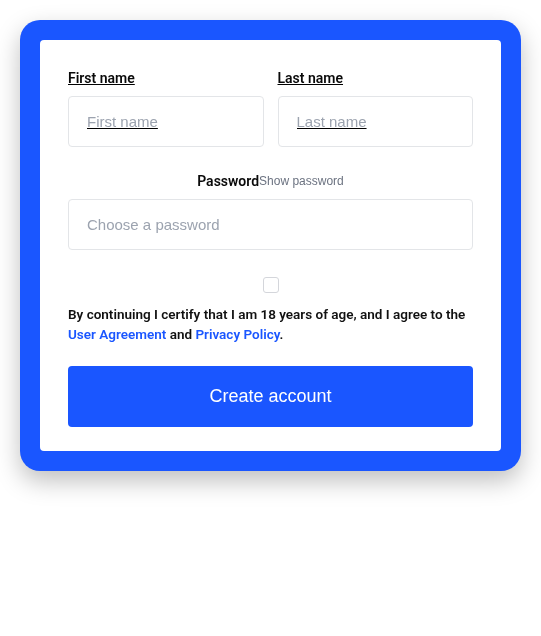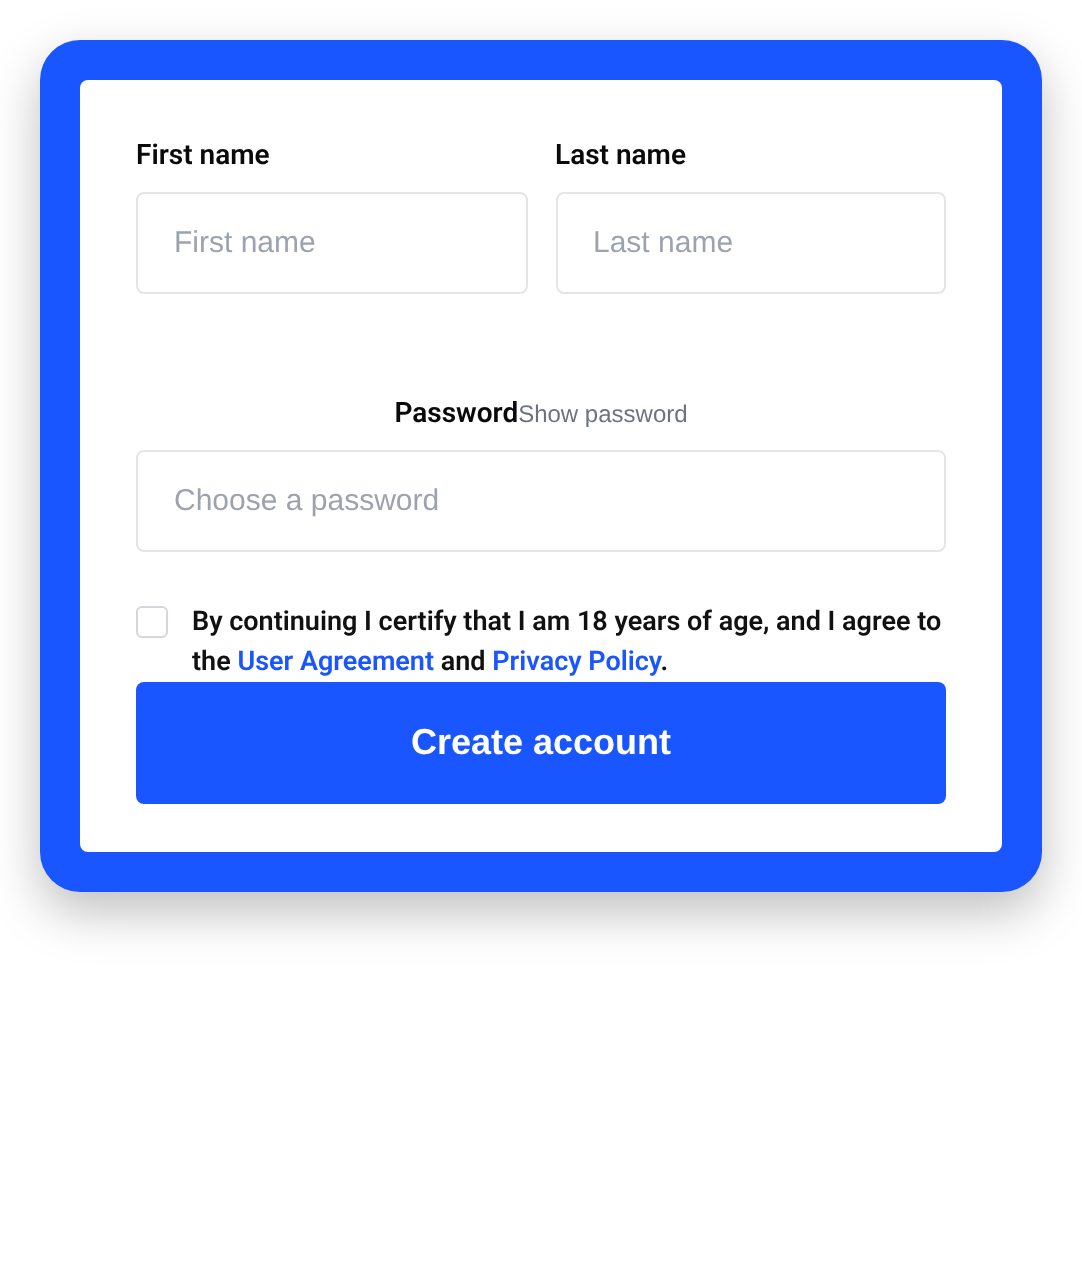--- a/index.html
+++ b/index.html
@@ -21,21 +21,21 @@
       box-shadow: 0 10px 25px rgba(0,0,0,0.25);
     }
     .card {
       background: #fff;
       border-radius: 4px;
       padding: 30px 28px 24px 28px;
     }
     .row {
       display: flex;
       gap: 14px;
-      margin-bottom: 26px;
+      text-decoration: underline;
     }
     .field {
       flex: 1;
       display: flex;
       flex-direction: column;
     }
     .full {
       margin-bottom: 26px;
     }
     .label {
@@ -67,23 +67,25 @@
       border-radius: 4px;
       font-size: 15px;
       color: #111;
       outline: none;
     }
     input::placeholder {
       color: #9ca3af;
     }
     .consent {
       display: flex;
-      align-items: flex-start;
+      align-items: center;
       gap: 12px;
       margin-top: 8px;
+      margin-bottom: 22px;
+      flex-direction: column;
     }
     .checkbox {
       flex-shrink: 0;
       width: 16px;
       height: 16px;
       border: 1px solid #d4d6db;
       border-radius: 3px;
       background: #fff;
       cursor: pointer;
       margin-top: 1px;
@@ -100,21 +102,21 @@
       text-decoration: none;
     }
     .submit {
       width: 100%;
       background: #1a56ff;
       color: #fff;
       border: none;
       border-radius: 4px;
       padding: 20px;
       font-size: 18px;
-      font-weight: 700;
+      font-weight: 400;
       cursor: pointer;
     }
   </style>
 </head>
 <body>
 
 <div class="outer">
   <div class="card">
 
     <div class="row">

